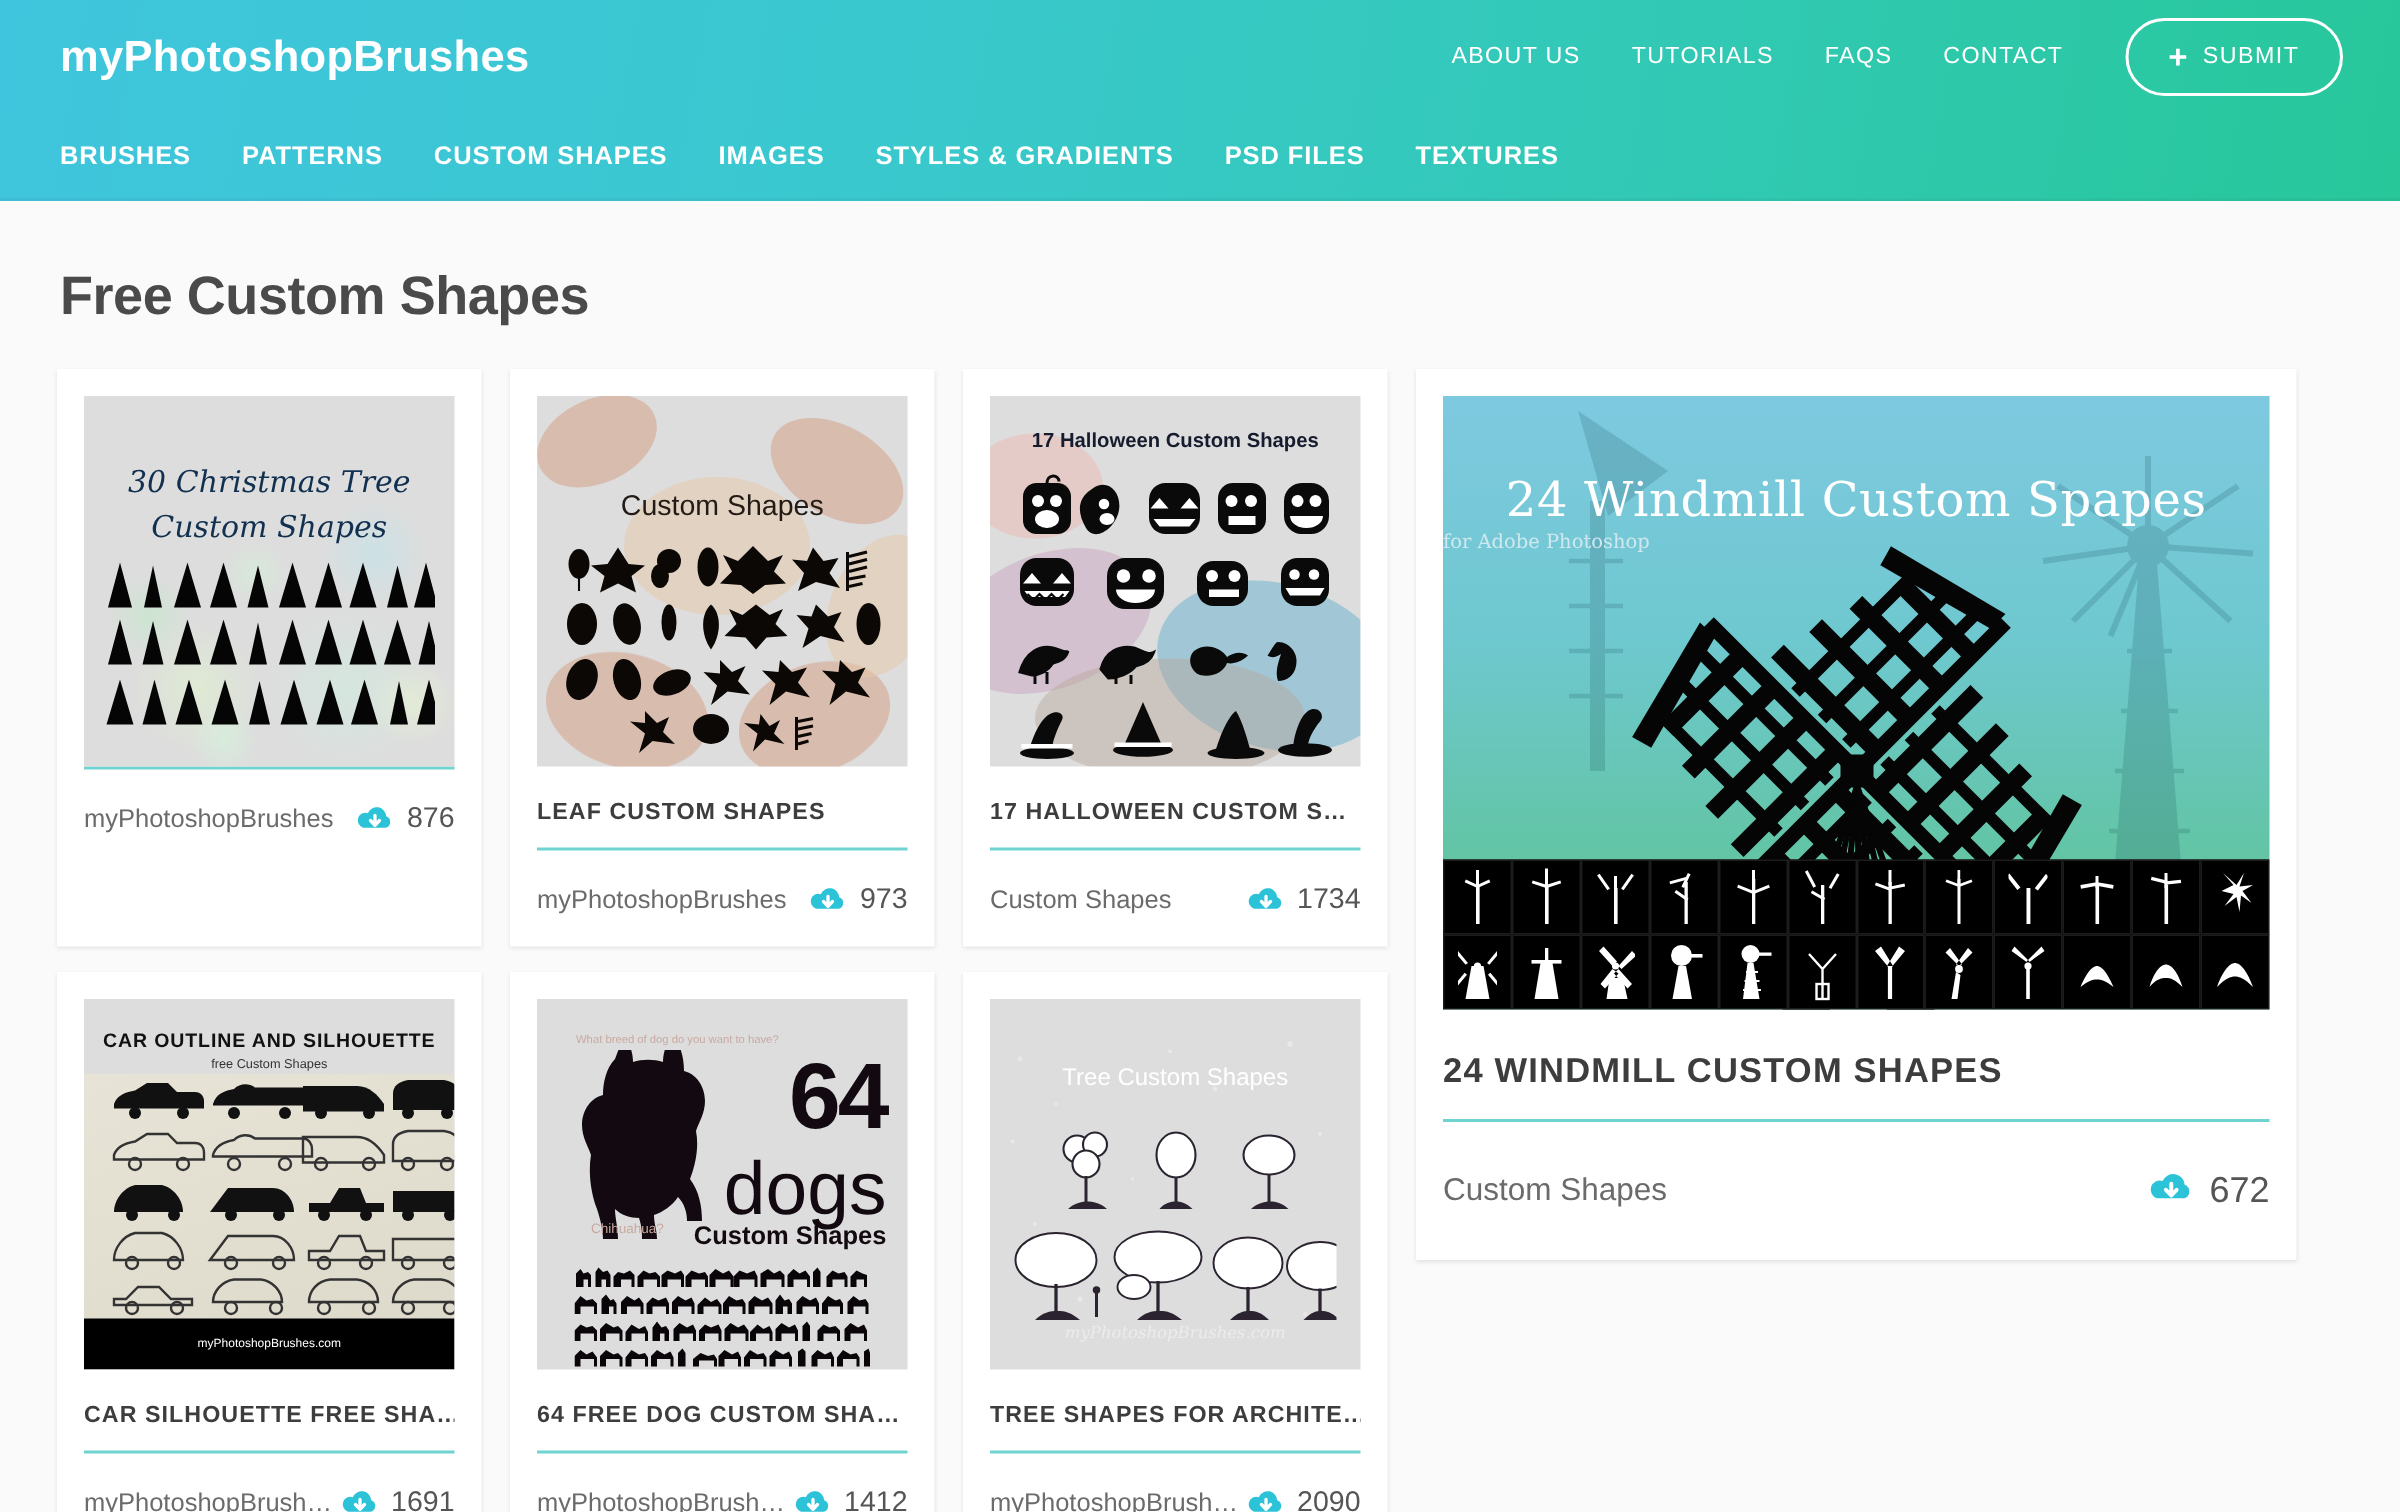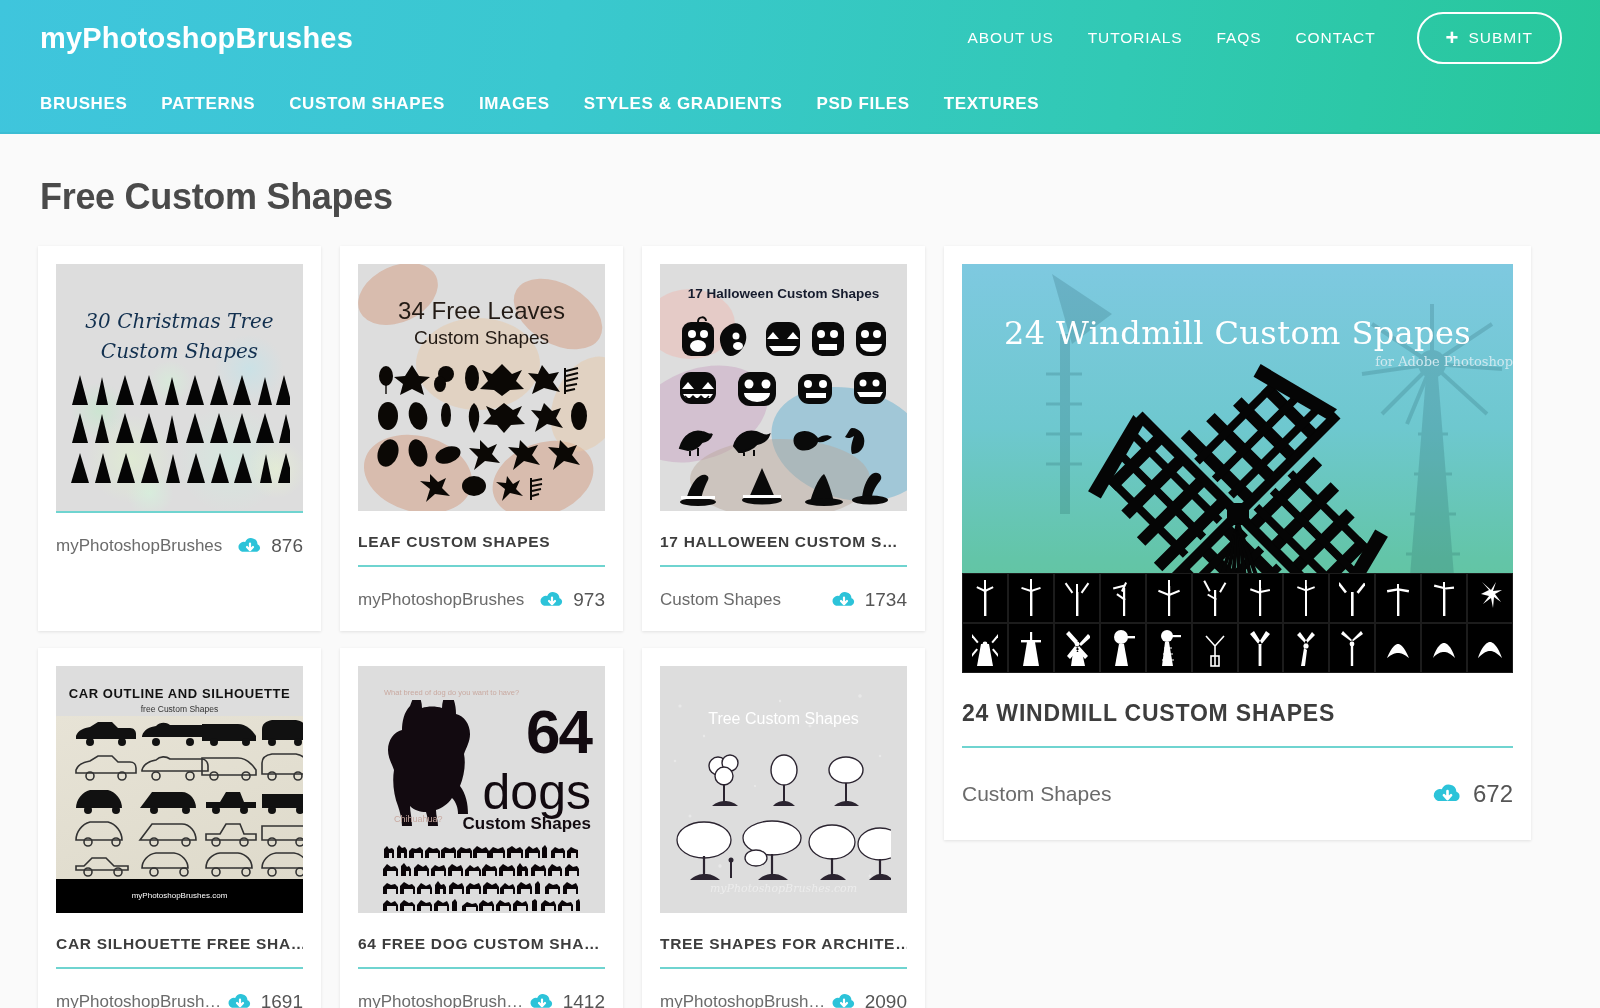--- a/index.html
+++ b/index.html
@@ -126,21 +126,21 @@
   .featured .f-title{
     font-size:23px; font-weight:bold; color:#3d3d3d;
     letter-spacing:.8px; padding:27px 0 19px 0;
   }
   .featured .divider{ height:2px; background:#6fd4d0; }
   .featured .meta{
     display:flex; align-items:center;
     padding:32px 0 32px 0;
     font-size:21px; color:#6b6b6b;
   }
-  .featured .meta .dl{ margin-left:auto; display:flex; align-items:center; gap:10px; }
+  .featured .meta .dl{ margin-left:auto; display:flex; align-items:flex-start; gap:10px; }
   .featured .meta .count{ font-size:24px; color:#555; }
   .featured .cloud-dl{ width:31px; height:24px; }
 
   
   .tt{ position:absolute; left:0; right:0; text-align:center; }
 
   
   .th-xmas{ background:radial-gradient(circle at 30% 20%, #2f6ea8 0%, #1d4f86 40%, #123f72 100%); }
   .th-xmas .bokeh{ position:absolute; border-radius:50%; }
   .th-xmas .ttl{ top:44px; font-family:"DejaVu Serif", serif; font-style:italic;
@@ -179,21 +179,21 @@
   .th-tree .ttl{ top:44px; color:#ffffff; font-size:16px; }
   .th-tree .wm{ bottom:18px; color:rgba(255,255,255,.45);
      font-family:"DejaVu Serif", serif; font-style:italic; font-size:11px; }
 
   .row{ position:absolute; left:0; right:0; display:flex; justify-content:center;
         align-items:flex-end; gap:4px; }
 
   
   .f-ttl{ position:absolute; left:0; right:0; top:50px; text-align:center;
      color:#ffffff; font-family:"DejaVu Serif", serif; font-size:32px; letter-spacing:.4px;}
-  .f-sub{ position:absolute; left:0; right:0; top:90px; text-align:right;
+  .f-sub{ position:absolute; left:0; right:0; top:90px; text-align:left;
      color:#cfe8ef; font-family:"DejaVu Serif", serif; font-size:13px; }
   .f-strip{ position:absolute; left:0; right:0; bottom:0; height:100px; background:#000; }
   .f-strip .sr{ display:grid; grid-template-columns:repeat(12,1fr); height:50px; }
   .f-strip .sc{ border:1px solid #1c1c1c; display:flex; align-items:center; justify-content:center; }
 </style>
 </head>
 <body>
 
 <header class="site-header">
   <div class="header-top">
@@ -306,21 +306,20 @@
             <ellipse cx="40" cy="30" rx="42" ry="28" transform="rotate(-25 40 30)"></ellipse>
             <ellipse cx="200" cy="50" rx="48" ry="30" transform="rotate(30 200 50)"></ellipse>
             <ellipse cx="60" cy="210" rx="55" ry="38" transform="rotate(15 60 210)"></ellipse>
             <ellipse cx="185" cy="215" rx="52" ry="36" transform="rotate(-20 185 215)"></ellipse>
           </g>
           <g fill="#f3b068" opacity=".5">
             <ellipse cx="120" cy="100" rx="62" ry="46"></ellipse>
             <ellipse cx="230" cy="140" rx="34" ry="50" transform="rotate(25 230 140)"></ellipse>
           </g>
         </svg>
-        <div class="tt ttl">34 Free Leaves</div>
         <div class="tt sub">Custom Shapes</div>
         <div class="row" style="top:100px">
           <svg width="215" height="32" viewBox="0 0 215 32">
             <g fill="#0b0805">
               <ellipse cx="12" cy="12" rx="7" ry="10"></ellipse>
                 <path d="M12 20v10" stroke="#0b0805" stroke-width="1.4"></path>
               <polygon points="38,1 45,12 56,13 47,20 50,31 38,25 26,31 29,20 20,13 31,12"></polygon>
               <circle cx="72" cy="10" r="8"></circle>
                 <ellipse cx="66" cy="20" rx="6" ry="8"></ellipse>
               <ellipse cx="98" cy="14" rx="7" ry="13"></ellipse>

